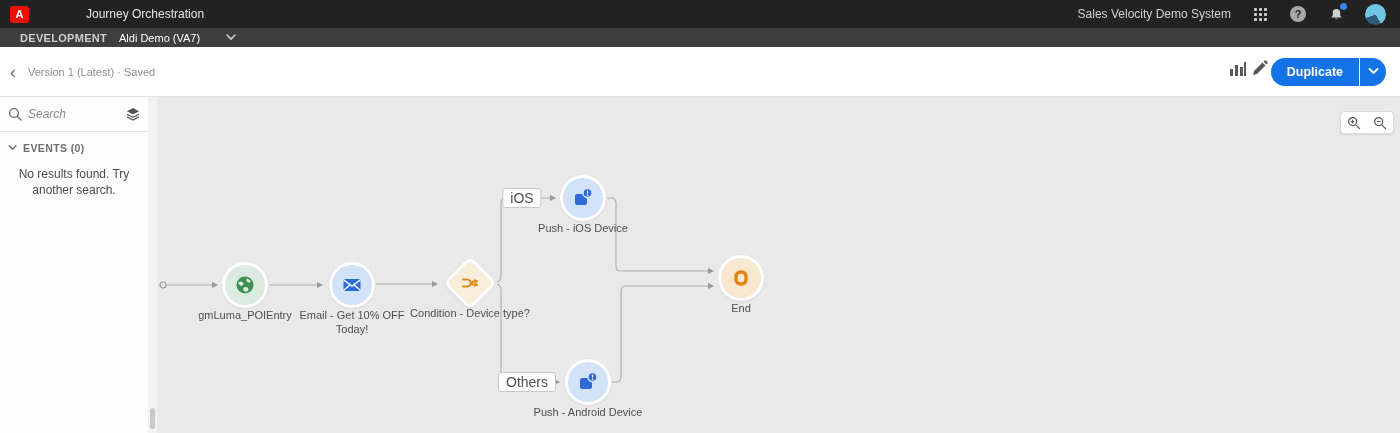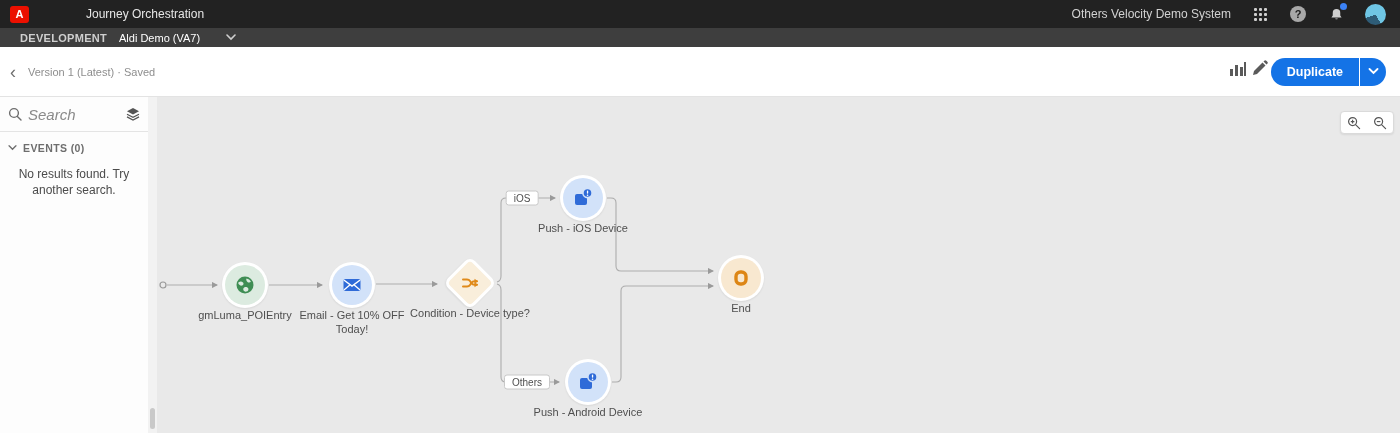--- a/index.html
+++ b/index.html
@@ -53,21 +53,21 @@
                  font-family:"Liberation Sans", sans-serif; }
   .btn-primary-arrow { background:#1473e6; color:#fff; height:28px; width:26px; border:none;
                  border-radius:0 15px 15px 0; display:flex; align-items:center; justify-content:center; cursor:pointer; }
 
   
   .body { position:absolute; left:0; top:97px; width:1400px; height:336px; display:flex; }
 
   .sidebar { width:148px; height:336px; background:#fdfdfd; flex:none; }
   .search-row { display:flex; align-items:center; height:34px; padding:0 8px; gap:6px; }
   .search-input { flex:1; border:none; outline:none; background:transparent; font-style:italic;
-                  font-size:15px; color:#555; min-width:0; font-family:"Liberation Sans", sans-serif; }
+                  font-size:12px; color:#555; min-width:0; font-family:"Liberation Sans", sans-serif; }
   .search-input::placeholder { color:#8a8a8a; font-style:italic; }
   .sidebar-divider { height:1px; background:#e4e4e4; margin:0; }
   .section-header { display:flex; align-items:center; gap:6px; padding:10px 8px 4px 8px; cursor:pointer; }
   .section-chevron { color:#6e6e6e; font-size:9px; }
   .section-label { color:#6e6e6e; font-size:10.5px; font-weight:bold; letter-spacing:.4px; }
   .empty-message { margin:8px 10px; text-align:center; font-size:12px; color:#4b4b4b; line-height:1.35; }
 
   .vscroll { width:9px; height:336px; background:#f2f2f2; flex:none; position:relative; }
   .vscroll-thumb { position:absolute; left:2px; top:311px; width:5px; height:21px; background:#c9c9c9; border-radius:3px; }
 
@@ -82,39 +82,39 @@
   .fill-email { background:#d2e2f9; }
   .fill-push  { background:#d2e2f9; }
   .fill-end   { background:#f8e8d0; }
   .diamond { position:absolute; width:38px; height:38px; transform:translate(-50%,-50%) rotate(45deg);
              background:#f9eedb; border:3px solid #fff; border-radius:7px; cursor:pointer;
              display:flex; align-items:center; justify-content:center; box-shadow:0 1px 2px rgba(0,0,0,.08); }
   .diamond-inner { transform:rotate(-45deg); display:flex; align-items:center; justify-content:center; }
   .node-label { position:absolute; transform:translateX(-50%); text-align:center;
                 font-size:11px; color:#4f4f4f; line-height:1.25; }
   .branch-tag { position:absolute; transform:translate(-50%,-50%); background:#fff; border:1px solid #c8c8c8;
-                border-radius:3px; font-size:10px; color:#4f4f4f; padding:1px 7px; cursor:default; }
+                border-radius:3px; font-size:14px; color:#4f4f4f; padding:1px 7px; cursor:default; }
 
   .zoom-ctrl { position:absolute; left:1183px; top:14px; width:54px; height:23px; background:#fff;
                border:1px solid #dadada; border-radius:4px; box-shadow:0 1px 2px rgba(0,0,0,.08);
                display:flex; align-items:center; justify-content:space-around; }
   .zoom-btn { width:22px; height:21px; display:flex; align-items:center; justify-content:center; cursor:pointer; }
 </style>
 </head>
 <body>
 
 <div class="app">
 
   <header class="topbar">
     <div class="topbar-left">
       <div class="adobe-logo">A</div>
       <span class="app-title">Journey Orchestration</span>
     </div>
     <div class="topbar-right">
-      <span class="org-name">Others Velocity Demo System</span>
+      <span class="org-name">Sales Velocity Demo System</span>
       <span class="tb-icon">
         <span class="grid-dots">
             <span></span>
             <span></span>
             <span></span>
             <span></span>
             <span></span>
             <span></span>
             <span></span>
             <span></span>

